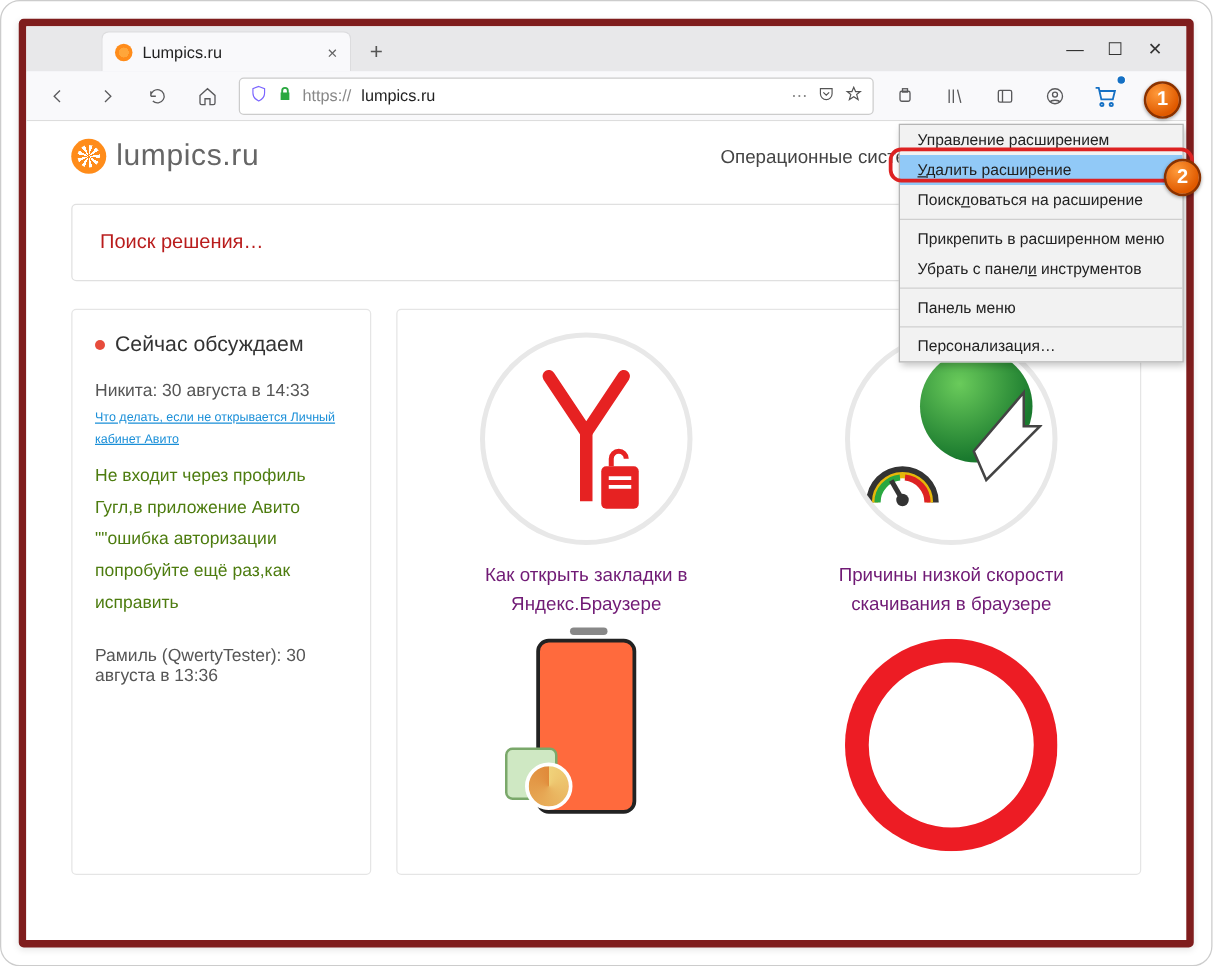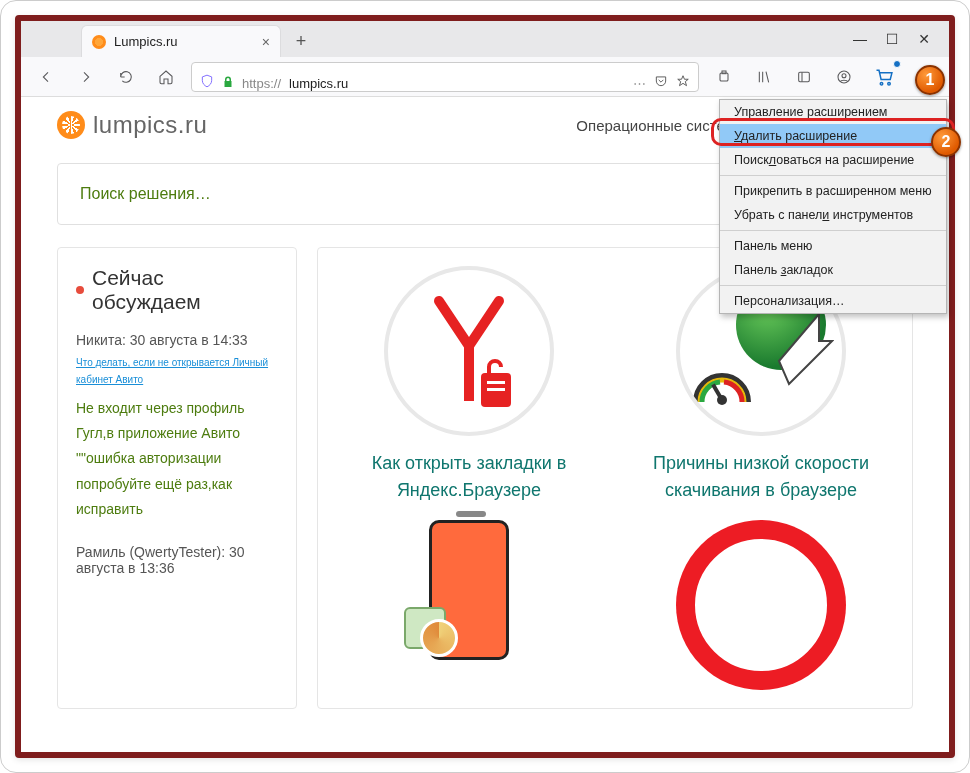--- a/index.html
+++ b/index.html
@@ -11,47 +11,47 @@
 .tab { height: 32px; width: 200px; background: #f9f9fb; border-radius: 6px 6px 0 0; display: flex; align-items: center; padding: 0 10px; gap: 8px; font-size: 13px; color: #222; border: 1px solid #dcdcde; border-bottom: none; }
 .tab .close { margin-left: auto; color: #666; font-size: 14px; cursor: pointer; }
 .newtab { width: 28px; height: 28px; display: flex; align-items: center; justify-content: center; color: #555; font-size: 18px; margin-left: 6px; margin-bottom: 2px; }
 .wincontrols { position: absolute; right: 4px; top: 0; height: 36px; display: flex; align-items: center; gap: 18px; padding: 0 14px; color: #333; font-size: 14px; }
 .wincontrols span { width: 14px; text-align: center; }
 
 
 .toolbar { height: 40px; display: flex; align-items: center; gap: 10px; padding: 0 10px; border-bottom: 1px solid #ddd; background: #f9f9fb; }
 .tbtn { width: 30px; height: 30px; display: flex; align-items: center; justify-content: center; color: #5a5a5c; border-radius: 4px; }
 .tbtn svg { width: 16px; height: 16px; }
-.urlbar { flex: 1; height: 30px; background: #fff; border: 1px solid #ccc; border-radius: 4px; display: flex; align-items: flex-end; padding: 0 8px; gap: 8px; font-size: 13px; color: #555; }
+.urlbar { flex: 1; height: 30px; background: #fff; border: 1px solid #ccc; border-radius: 4px; display: flex; align-items: center; padding: 0 8px; gap: 8px; font-size: 13px; color: #555; }
 .urlbar .proto { color: #888; }
 .ext-btn { width: 30px; height: 30px; display: flex; align-items: center; justify-content: center; color: #555; position: relative; }
 
 
 .page { position: absolute; top: 76px; left: 0; right: 0; bottom: 0; overflow: hidden; background: #fff; }
 .site-header { height: 56px; display: flex; align-items: center; padding: 0 36px; gap: 8px; }
 .logo { width: 28px; height: 28px; border-radius: 50%; background: radial-gradient(circle,#ffa63a 40%,#ff8c1a 41%); position: relative; }
 .logo::after { content: ""; position: absolute; inset: 5px; border-radius: 50%; background: repeating-conic-gradient(#fff 0 20deg,#ff8c1a 20deg 40deg); }
 .sitename { font-size: 24px; color: #666; font-weight: 300; letter-spacing: 0.5px; }
 .nav { margin-left: auto; display: flex; gap: 26px; font-size: 15px; color: #444; }
 .nav span { cursor: pointer; }
 
-.searchbox { margin: 10px 36px 22px; height: 62px; border: 1px solid #e0e0e0; border-radius: 4px; display: flex; align-items: center; padding: 16px 22px; font-size: 16px; color: #4d7c0f; font-weight: 300; }
+.searchbox { margin: 10px 36px 22px; height: 62px; border: 1px solid #e0e0e0; border-radius: 4px; display: flex; align-items: center; padding: 16px 22px; font-size: 16px; color: #b91c1c; font-weight: 300; }
 
 .columns { display: flex; gap: 20px; padding: 0 36px; }
 .sidebar { width: 240px; border: 1px solid #e5e5e5; border-radius: 4px; padding: 18px 18px; }
-.sidebar h3 { font-size: 21px; font-weight: 500; color: #333; display: flex; align-items: center; gap: 8px; margin-bottom: 18px; }
+.sidebar h3 { font-size: 17px; font-weight: 500; color: #333; display: flex; align-items: center; gap: 8px; margin-bottom: 18px; }
 .reddot { width: 8px; height: 8px; background: #e74c3c; border-radius: 50%; }
 .meta { font-size: 14px; color: #555; margin-bottom: 6px; }
 .link { font-size: 10px; color: #1a8fd8; text-decoration: underline; line-height: 1.7; display: block; margin-bottom: 8px; }
 .graytext { font-size: 14px; color: #4d7c0f; line-height: 1.8; }
 
 .main { flex: 1; border: 1px solid #e5e5e5; border-radius: 4px; padding: 18px 20px; display: grid; grid-template-columns: 1fr 1fr; gap: 16px 30px; }
 .card { display: flex; flex-direction: column; align-items: center; gap: 14px; }
 .thumb { width: 170px; height: 170px; border-radius: 50%; border: 4px solid #e8e8e8; display: flex; align-items: center; justify-content: center; position: relative; overflow: hidden; background: #fff; }
-.caption { font-size: 18px; color: #0f766e; text-align: center; line-height: 1.5; max-width: 220px; }
+.caption { font-size: 15px; color: #701a75; text-align: center; line-height: 1.5; max-width: 220px; }
 .thumb2 { width: 80px; height: 140px; border-radius: 10px; background: #ff6a3d; border: 3px solid #222; position: relative; }
 .thumb2::before { content:""; position:absolute; top:-12px; left:24px; width:30px; height:6px; background:#888; border-radius:3px; }
 
 
 .ctxmenu { position: absolute; top: 98px; right: 22px; width: 228px; background: #f2f2f2; border: 1px solid #b5b5b5; box-shadow: 2px 3px 6px rgba(0,0,0,0.25); font-size: 12.5px; color: #222; z-index: 50; }
 .ctxmenu .mi { padding: 5px 14px; cursor: default; white-space: nowrap; }
 .ctxmenu .sep { height: 1px; background: #cfcfcf; margin: 3px 0; }
 .ctxmenu .mi.hl { background: #91c9f7; }
 .ctxmenu .mi u { text-decoration: underline; }
 .ctx-highlight-border { position: absolute; top: 117px; right: 14px; width: 244px; height: 28px; border: 3px solid #d22; border-radius: 10px; z-index: 60; pointer-events: none; }
@@ -249,21 +249,20 @@
 
 <div class="ctxmenu">
   <div class="mi">Управление расширением</div>
   <div class="mi hl"><span></span><u>У</u><span>далить расширение</span></div>
   <div class="mi"><span>Поиск</span><u>л</u><span>оваться на расширение</span></div>
   <div class="sep"></div>
   <div class="mi">Прикрепить в расширенном меню</div>
   <div class="mi"><span>Убрать с панел</span><u>и</u><span> инструментов</span></div>
   <div class="sep"></div>
   <div class="mi">Панель меню</div>
-  <div class="mi"><span>Панель </span><u>з</u><span>акладок</span></div>
   <div class="sep"></div>
   <div class="mi">Персонализация…</div>
 </div>
 
 <div class="ctx-highlight-border"></div>
 
 <div class="callout c1">1</div>
 <div class="callout c2">2</div>
 
 </body></html>

